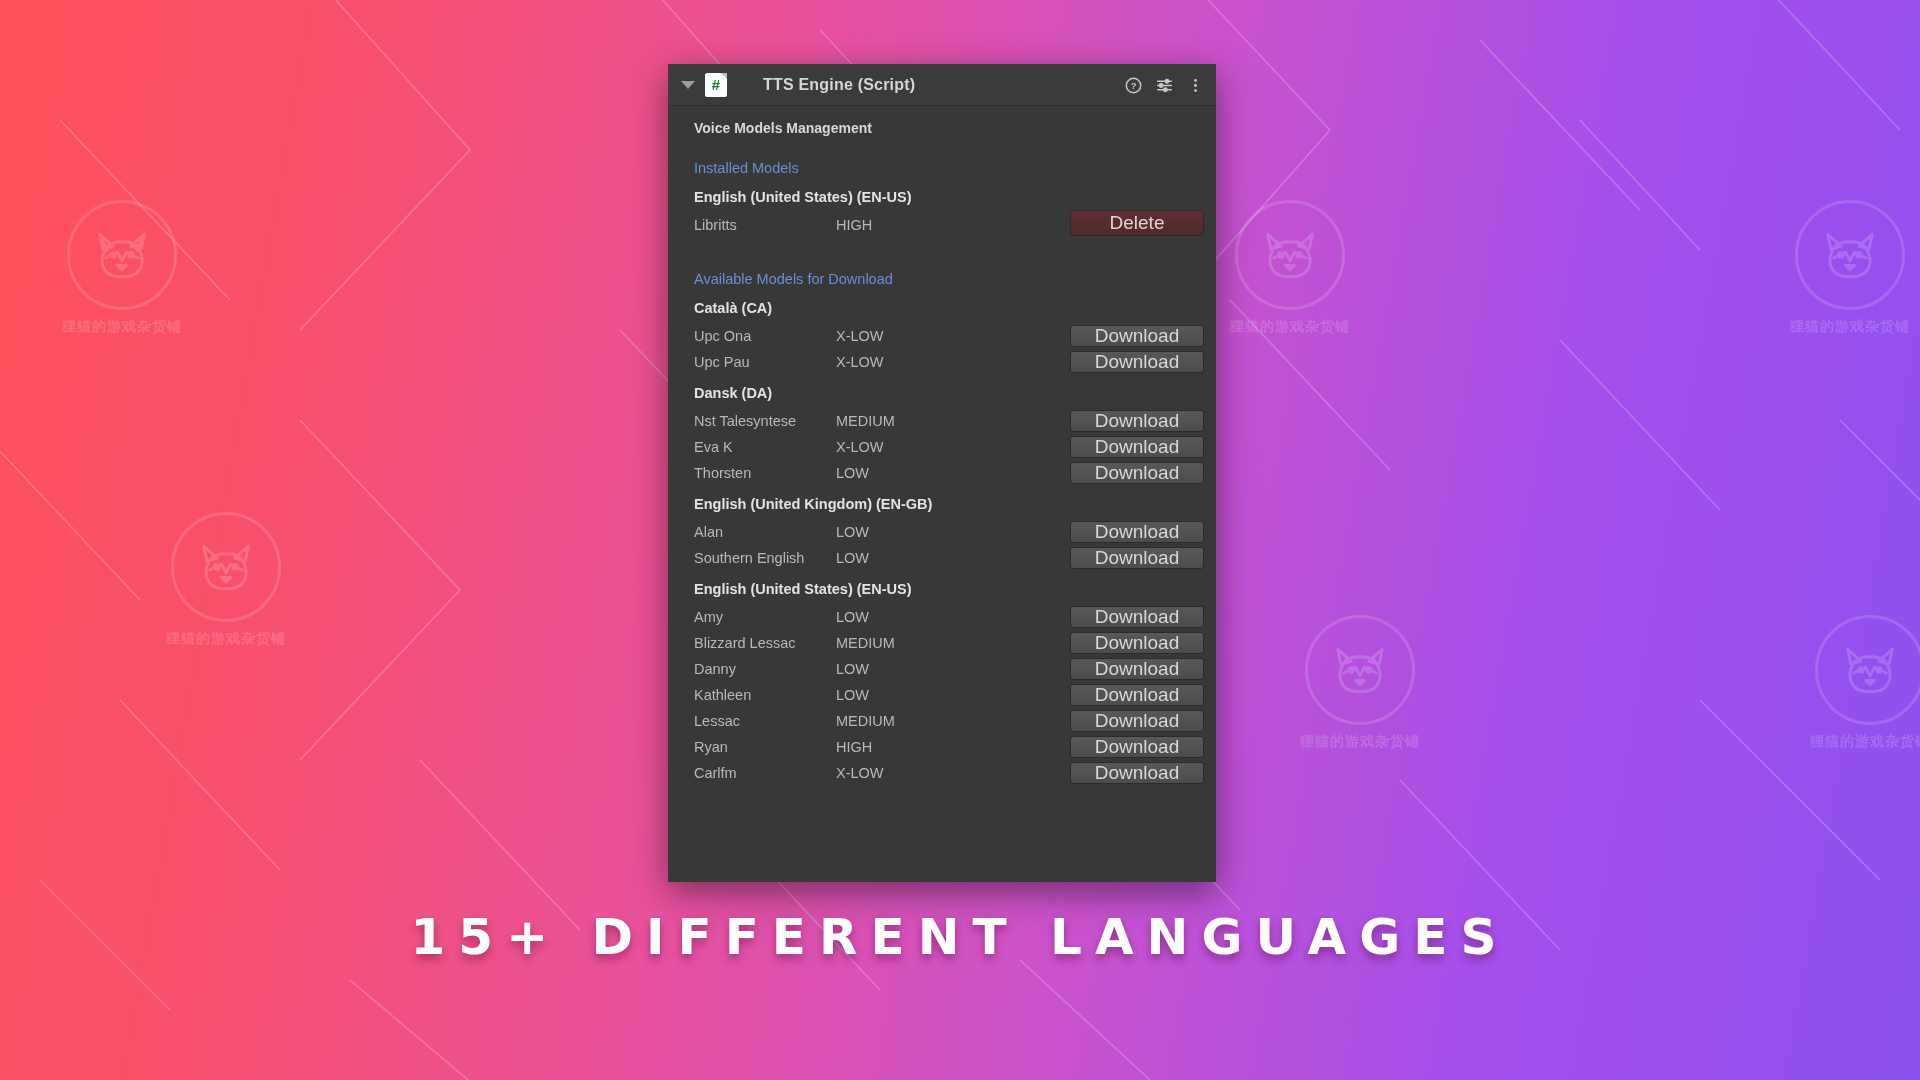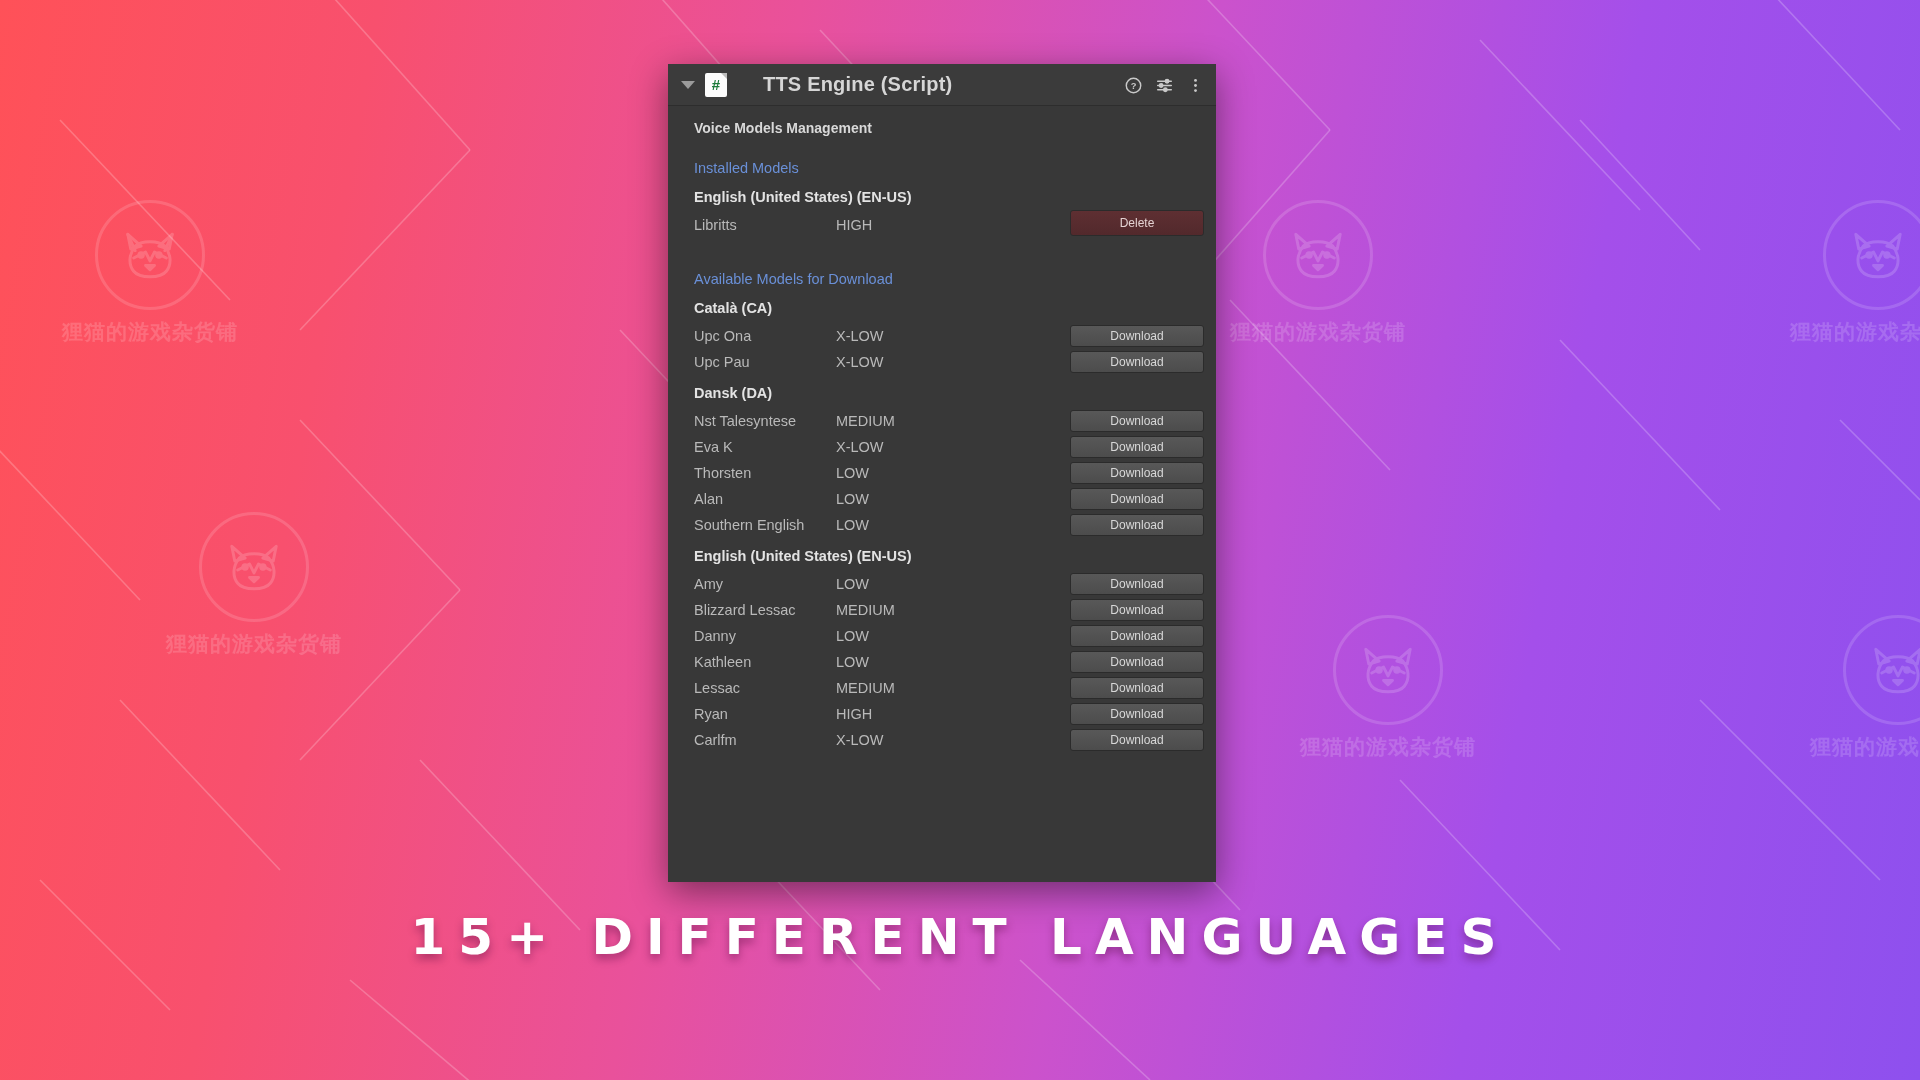--- a/index.html
+++ b/index.html
@@ -16,60 +16,60 @@
 
   .wm-layer { position:absolute; inset:0; overflow:hidden; pointer-events:none; }
   .wm { position:absolute; opacity:.17; text-align:center; }
   .wm .badge {
     width:110px; height:110px; border:3px solid rgba(255,255,255,.85);
     border-radius:50%; display:flex; align-items:center; justify-content:center;
     margin:0 auto 8px auto;
   }
   .wm .badge svg { width:74px; height:74px; display:block; }
   .wm .wmtext {
-    font-family:Liberation Mono, monospace; font-weight:700; font-size:21px;
+    font-family:Liberation Mono, monospace; font-weight:700; font-size:14px;
     color:rgba(255,255,255,.95); letter-spacing:1px; white-space:nowrap;
   }
 
   
   .panel {
     position:absolute; left:668px; top:64px; width:548px; height:818px;
     background:#383838; box-shadow:0 10px 34px rgba(0,0,0,.45); z-index:5;
   }
   .panel-header {
     height:42px; background:#3B3B3B; border-bottom:1px solid #2D2D2D;
     display:flex; align-items:center; padding:0 13px; position:relative;
   }
   .foldout { width:0;height:0;border-left:7px solid transparent;border-right:7px solid transparent;
              border-top:8px solid #9B9B9B; margin-right:10px; }
   .cs-icon { width:22px; height:24px; background:#FDFDFD; border-radius:2px;
              position:relative; display:flex; align-items:center; justify-content:center;
              font-size:15px; font-weight:700; color:#1C7C3A; font-family:"Liberation Sans",sans-serif; }
   .cs-icon::after { content:""; position:absolute; top:0; right:0; border-top:6px solid #BEBEBE;
                     border-left:6px solid transparent; }
-  .panel-title { color:#D6D6D6; font-size:20px; font-weight:700; margin-left:36px; letter-spacing:.2px; }
+  .panel-title { color:#D6D6D6; font-size:16px; font-weight:700; margin-left:36px; letter-spacing:.2px; }
   .header-icons { position:absolute; right:12px; top:0; height:42px; display:flex; align-items:center; gap:14px; }
   .hicon { width:17px; height:17px; display:block; }
   .hicon svg { width:100%; height:100%; }
 
   .panel-body { padding:14px 0 0 0; position:relative; height:776px; overflow:hidden; }
 
   .section-title { color:#D9D9D9; font-size:14px; font-weight:700; padding:0 26px; margin-bottom:3px; }
   .sub-link { color:#6A90D8; font-size:14.5px; padding:0 26px; margin-bottom:13px;margin-top:24px; }
   .lang-head { color:#E3E3E3; font-size:14.5px; font-weight:700; padding:0 26px; margin:13px 0 7px 0; }
   .lang-head.tight { margin-top:10px; }
 
   .voice-row { display:flex; align-items:center; height:26px; padding:0 26px; position:relative; }
   .voice-name { color:#B9B9B9; font-size:14.5px; width:142px; flex:0 0 142px; }
   .voice-quality { color:#B9B9B9; font-size:14.5px; flex:1; }
   .row-btn {
     position:absolute; right:12px; top:2px; width:134px; height:22px;
     border:1px solid #2B2B2B; border-radius:3px;
     background:linear-gradient(#585858,#4C4C4C);
-    color:#D8D8D8; font-size:12px; font-family:"Liberation Sans",sans-serif;
+    color:#D8D8D8; font-size:19px; font-family:"Liberation Sans",sans-serif;
     display:flex; align-items:center; justify-content:center; cursor:pointer;
   }
   .row-btn.danger { background:linear-gradient(#5E2F32,#52292C); color:#E4D2D2; height:26px; top:-2px; }
 
   .gap { height:9px; }
 
   
   .headline {
     position:absolute; left:0; right:0; top:908px; text-align:center; z-index:6;
     font-family:"DejaVu Sans", sans-serif; font-weight:700; font-size:50px;
@@ -300,20 +300,21 @@
       <span class="voice-name">Eva K</span>
       <span class="voice-quality">X-LOW</span>
       <span class="row-btn">Download</span>
     </div>
     <div class="voice-row">
       <span class="voice-name">Thorsten</span>
       <span class="voice-quality">LOW</span>
       <span class="row-btn">Download</span>
     </div>
 
+    <div class="lang-head tight">English (United Kingdom) (EN-GB)</div>
     <div class="voice-row">
       <span class="voice-name">Alan</span>
       <span class="voice-quality">LOW</span>
       <span class="row-btn">Download</span>
     </div>
     <div class="voice-row">
       <span class="voice-name">Southern English</span>
       <span class="voice-quality">LOW</span>
       <span class="row-btn">Download</span>
     </div>

